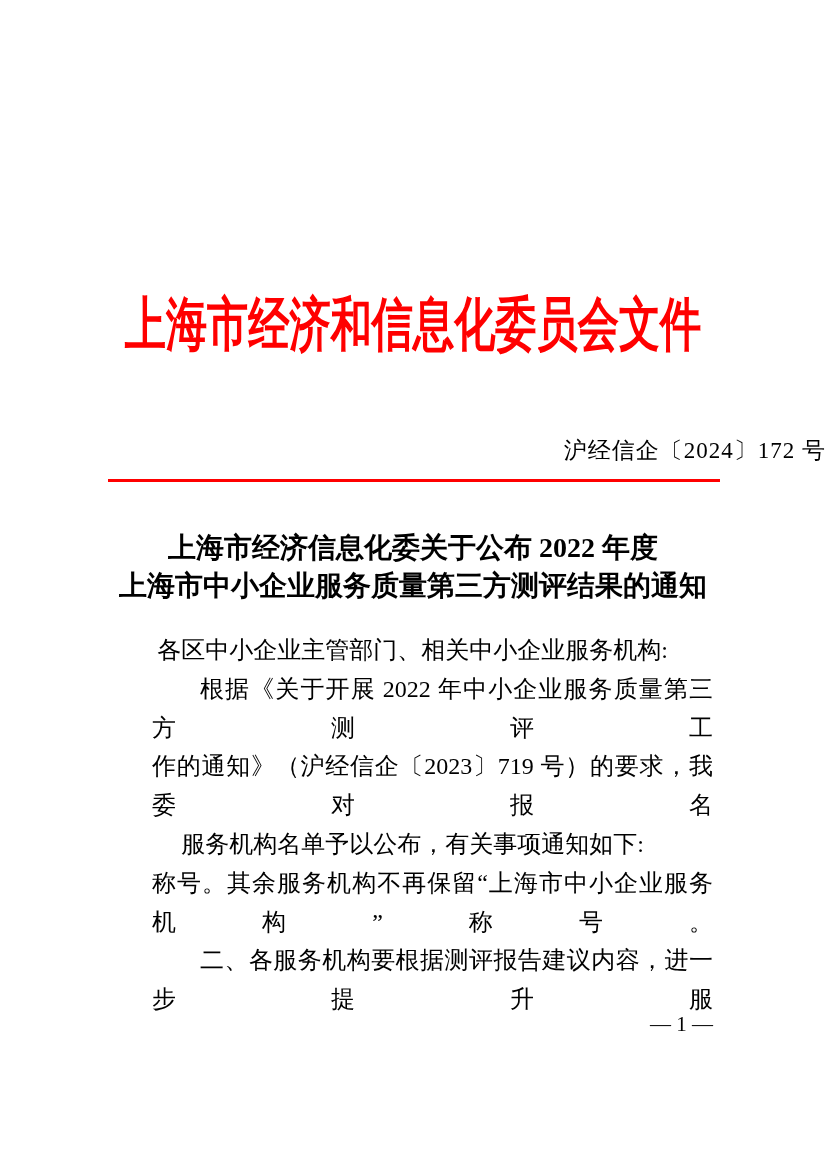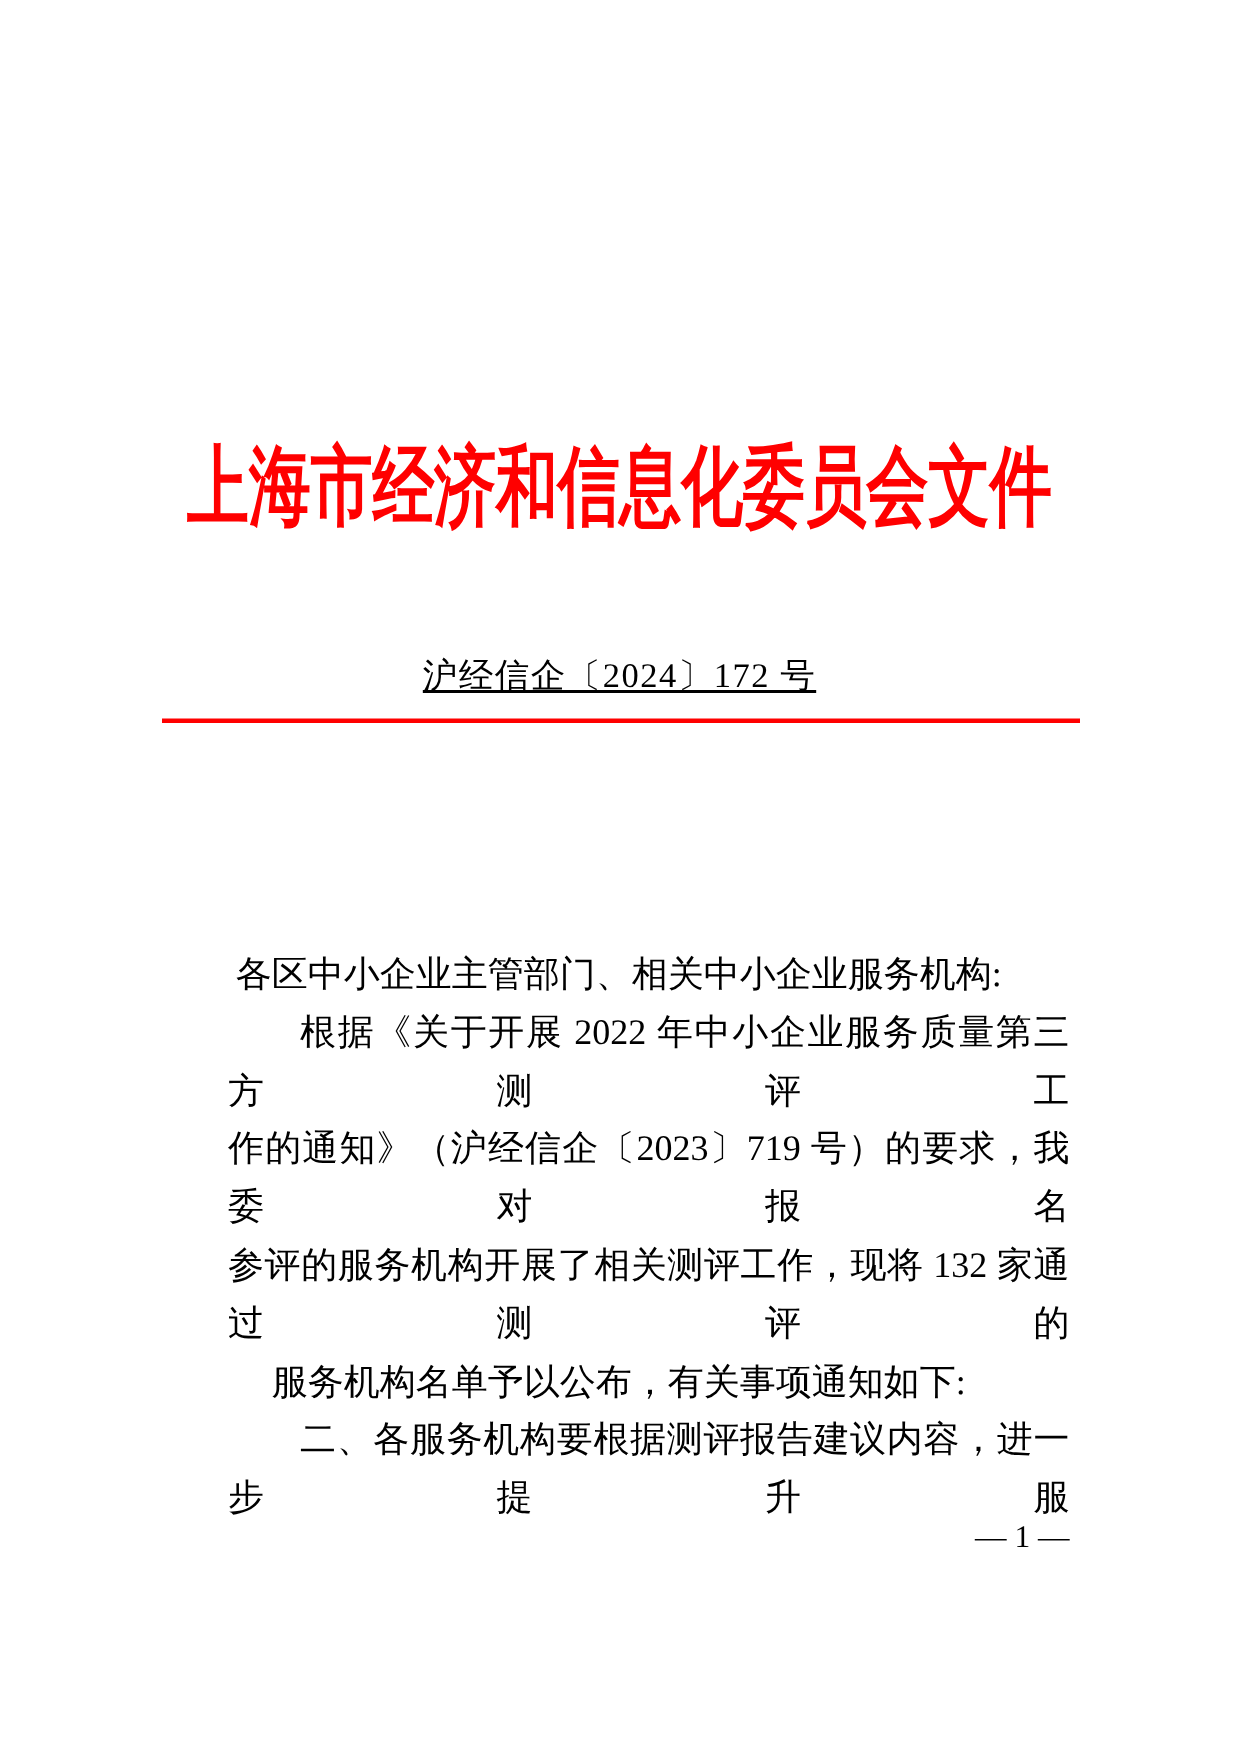--- a/index.html
+++ b/index.html
@@ -36,25 +36,24 @@
     white-space: nowrap;
     transform: scaleX(0.71);
     transform-origin: 50% 0;
   }
   
   .doc-number {
     position: absolute;
     top: 436px;
     left: 0;
     width: 826px;
-    text-align: center;
+    text-align: right;
     font-size: 23px;
     line-height: 30px;
     letter-spacing: 1px;
-    text-decoration: underline;
   }
   
   .red-rule {
     position: absolute;
     left: 108px;
     top: 479px;
     width: 612px;
     height: 3px;
     background: #ff0000;
   }
@@ -104,26 +103,30 @@
 <body>
 
 <div class="page">
 
   <div class="org-title">上海市经济和信息化委员会文件</div>
 
   <div class="doc-number">沪经信企〔2024〕172 号</div>
 
   <div class="red-rule"></div>
 
+  <h1 class="doc-title">
+    <span class="t-line">上海市经济信息化委关于公布 2022 年度</span>
+    <span class="t-line">上海市中小企业服务质量第三方测评结果的通知</span>
+  </h1>
 
   <div class="body-text">
     <div class="body-line">各区中小企业主管部门、相关中小企业服务机构:</div>
     <div class="body-line fill indent">根据《关于开展 2022 年中小企业服务质量第三方测评工</div>
     <div class="body-line fill">作的通知》（沪经信企〔2023〕719 号）的要求，我委对报名</div>
-    <div class="body-line fill">参评的服务机构开展了相关测评工作，现将 132 家通过测评的</div>
     <div class="body-line">服务机构名单予以公布，有关事项通知如下:</div>
+    <div class="body-line fill">称号。其余服务机构不再保留“上海市中小企业服务机构”称号。</div>
     <div class="body-line fill indent">二、各服务机构要根据测评报告建议内容，进一步提升服</div>
 
   </div>
 
   <div class="page-number">— 1 —</div>
 
 </div>
 
 </body></html>

